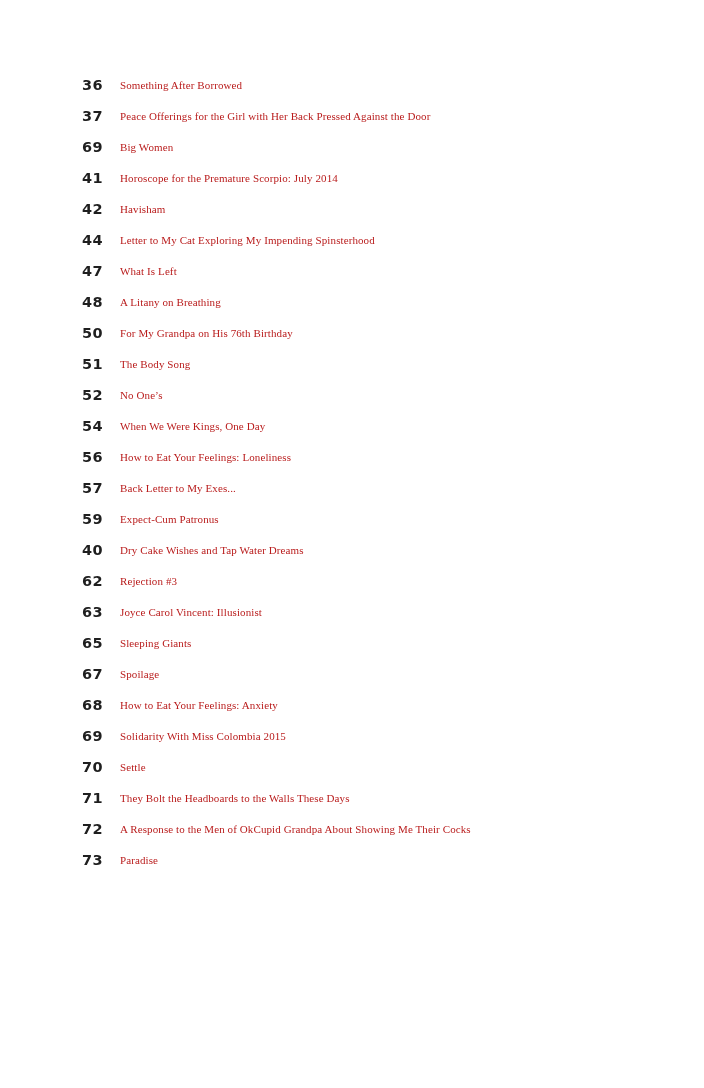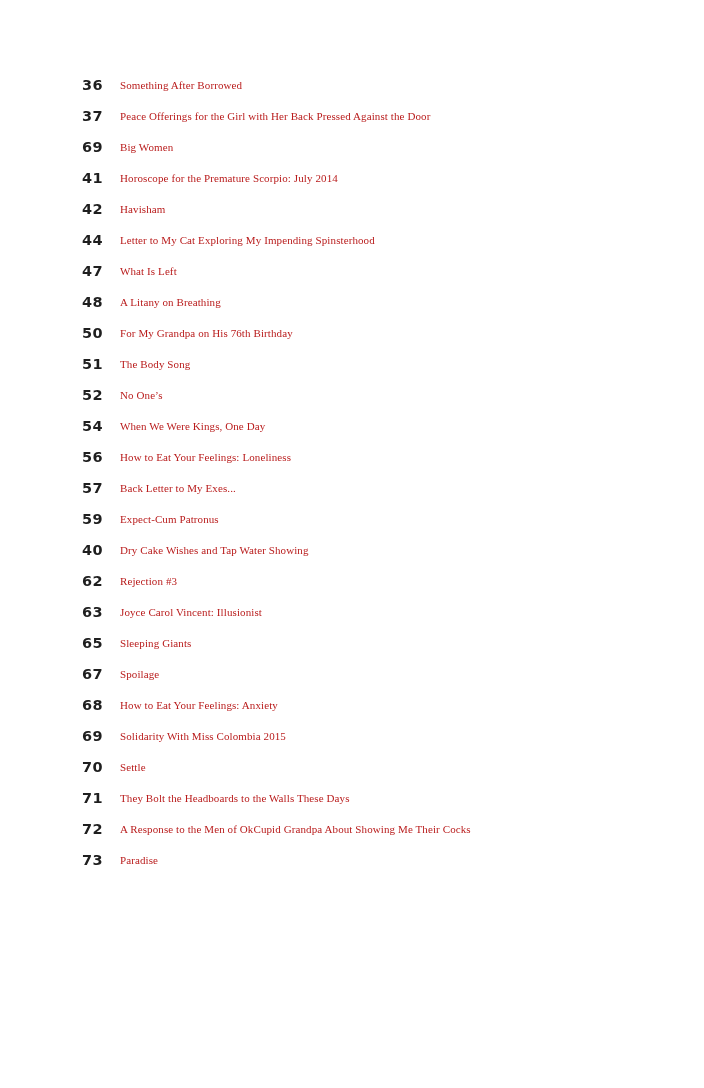--- a/index.html
+++ b/index.html
@@ -124,21 +124,21 @@
     <span class="title">Back Letter to My Exes...</span>
   </div>
 
   <div class="toc-entry">
     <span class="num">59</span>
     <span class="title">Expect-Cum Patronus</span>
   </div>
 
   <div class="toc-entry">
     <span class="num">40</span>
-    <span class="title">Dry Cake Wishes and Tap Water Showing</span>
+    <span class="title">Dry Cake Wishes and Tap Water Dreams</span>
   </div>
 
   <div class="toc-entry">
     <span class="num">62</span>
     <span class="title">Rejection #3</span>
   </div>
 
   <div class="toc-entry">
     <span class="num">63</span>
     <span class="title">Joyce Carol Vincent: Illusionist</span>

